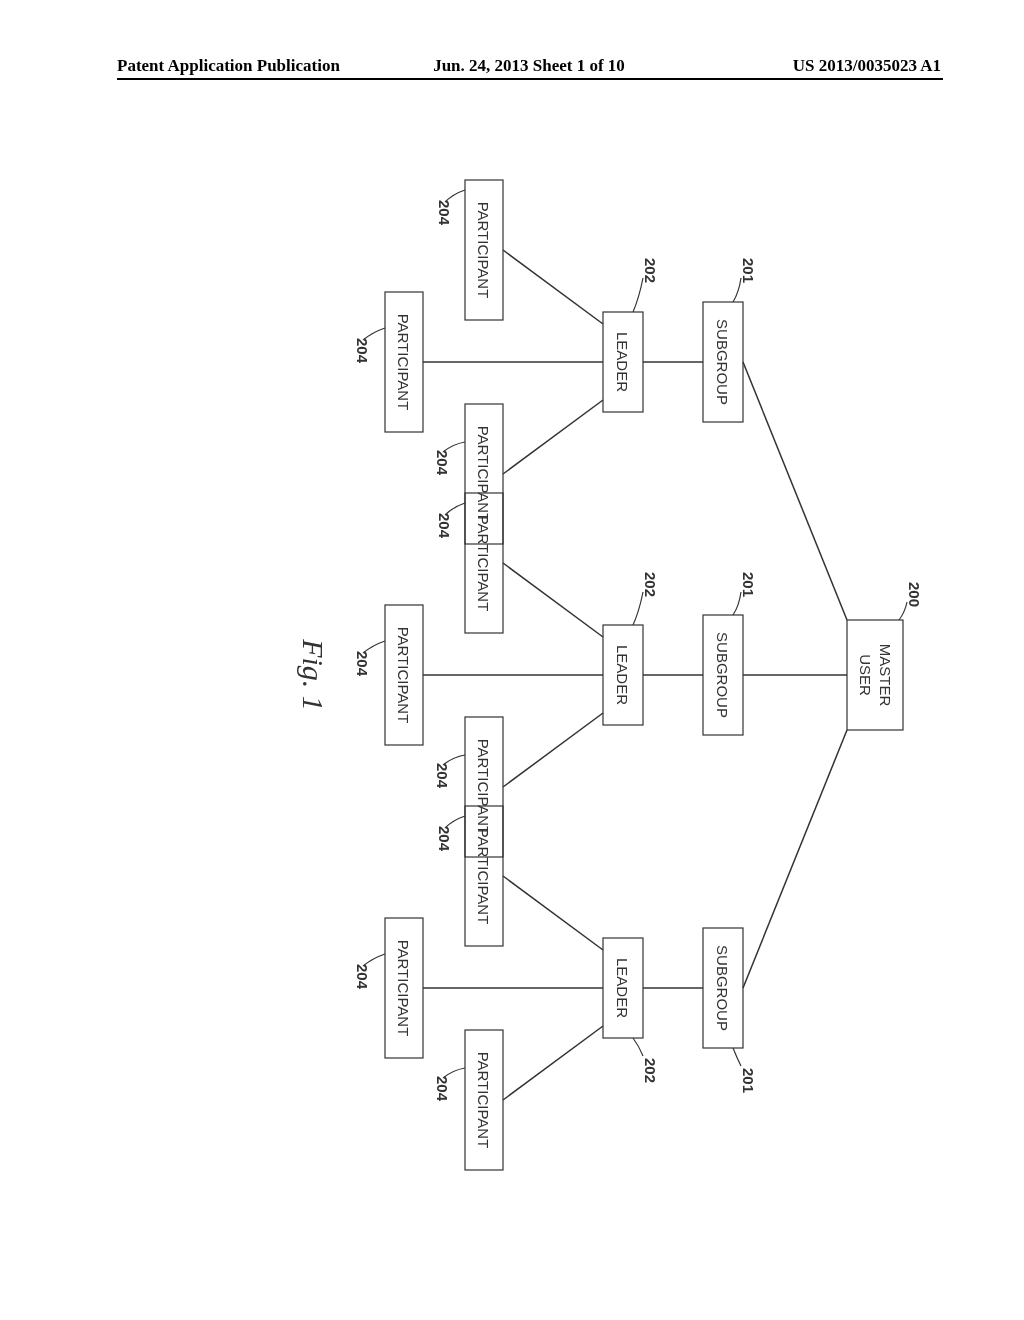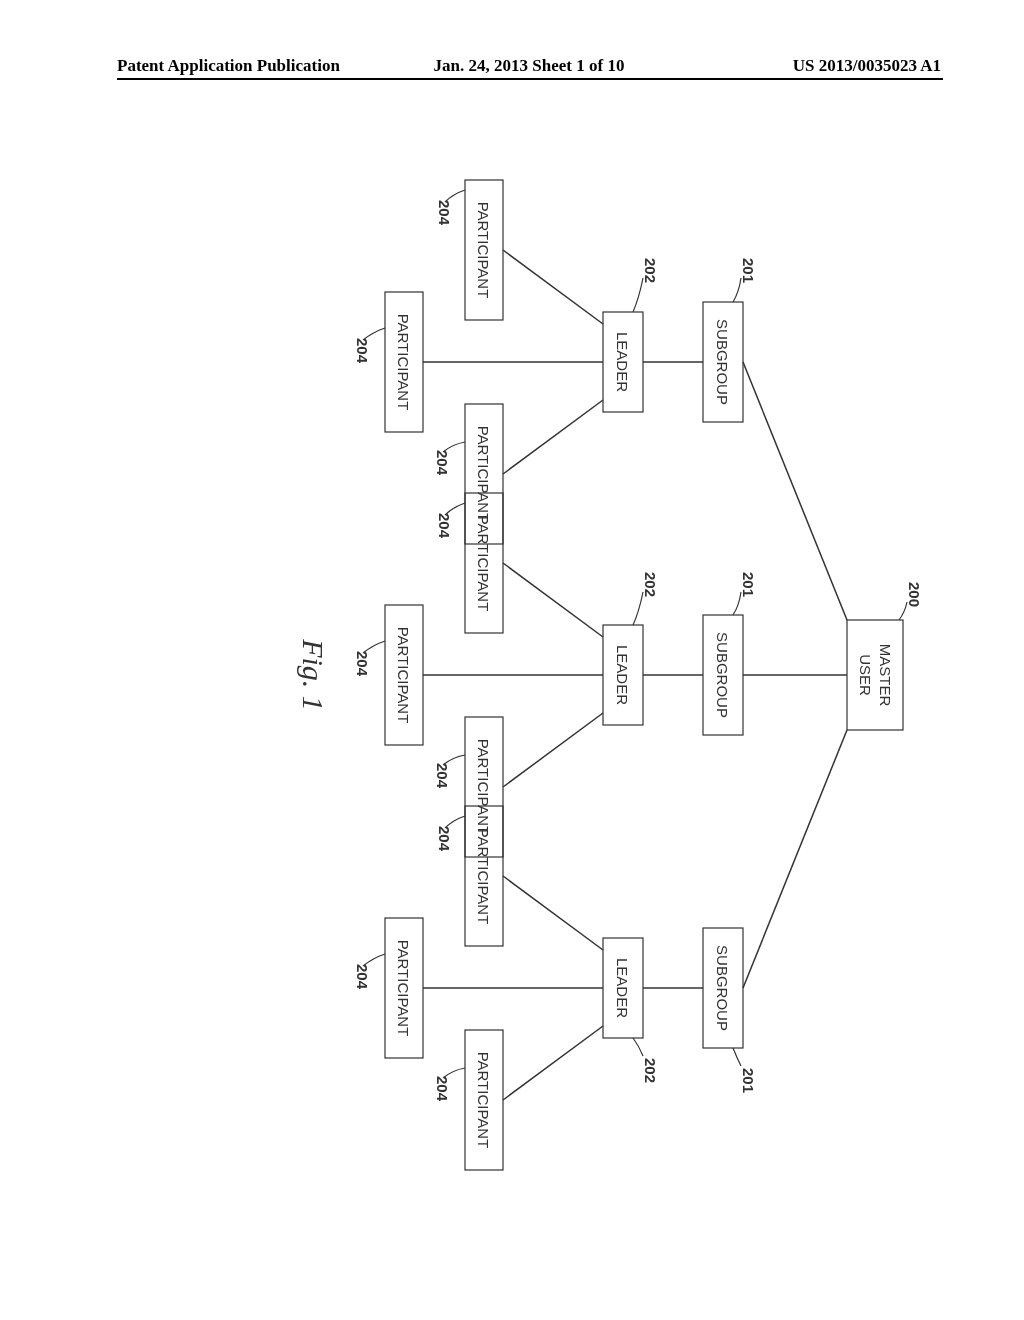--- a/index.html
+++ b/index.html
@@ -22,21 +22,21 @@
   .lead { stroke: #333; stroke-width: 1.2; fill: none; }
   .connector { stroke: #333; stroke-width: 1.5; fill: none; }
   .figcap { font-family: "Brush Script MT", "Segoe Script", cursive; font-size: 30px; font-style: italic; fill: #333; }
 </style>
 </head>
 <body>
 
 <div class="page">
   <div class="header">
     <div class="header-text header-left">Patent Application Publication</div>
-    <div class="header-text header-center">Jan. 24, 2013  Sheet 1 of 10</div>
+    <div class="header-text header-center">Jun. 24, 2013  Sheet 1 of 10</div>
     <div class="header-text header-right">US 2013/0035023 A1</div>
     <hr class="header-line">
   </div>
 
   <div class="diagram">
     <div class="rotwrap">
       <svg class="figure" viewBox="0 0 1050 826">
 
         <g class="box">
           <rect x="470" y="40" width="110" height="56"></rect>

